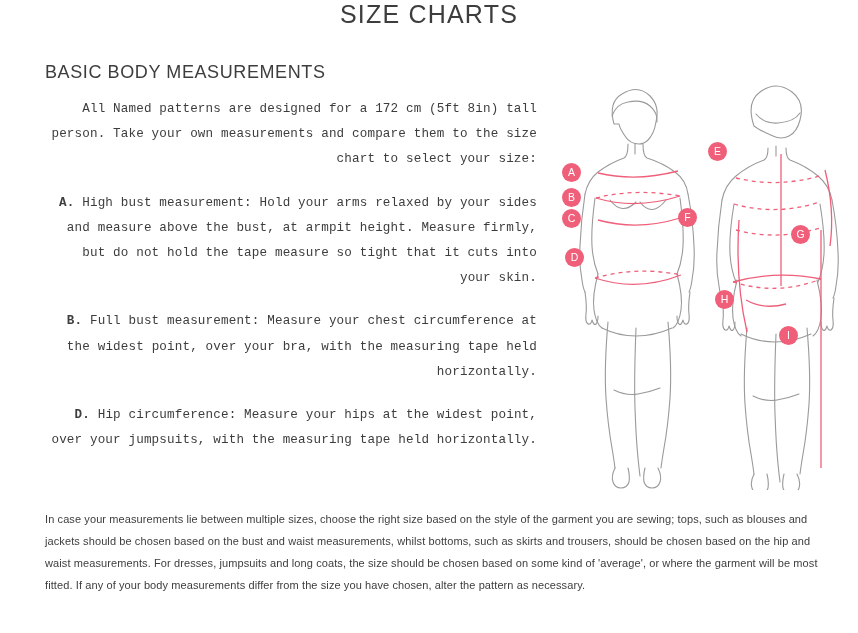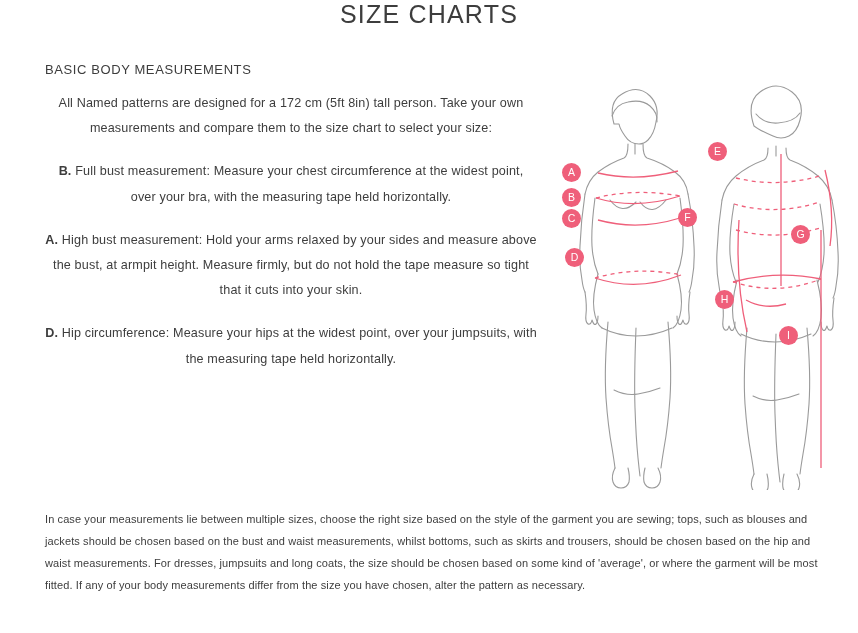--- a/index.html
+++ b/index.html
@@ -32,32 +32,33 @@
     color: #3d3d3d;
     font-weight: 400;
   }
   .left-col {
     position: absolute;
     left: 45px;
     top: 62px;
     width: 492px;
   }
   .section-heading {
-    font-size: 13px;
+    font-size: 18px;
     letter-spacing: 0.6px;
     color: #3d3d3d;
     margin: 0 0 14px 0;
   }
   .para {
     font-size: 12.6px;
     line-height: 2.0;
     color: #3d3d3d;
     margin: 0 0 18px 0;
-    text-align: center;
+    text-align: right;
     letter-spacing: 0.15px;
+    font-family: Liberation Mono, monospace;
   }
   .para .lbl {
     font-weight: 700;
   }
   .bottom-para {
     position: absolute;
     left: 45px;
     top: 508px;
     width: 790px;
     font-size: 11px;
@@ -93,27 +94,27 @@
 
 <div class="page">
 
   <div class="page-title">SIZE CHARTS</div>
 
   <div class="left-col">
     <div class="section-heading">BASIC BODY MEASUREMENTS</div>
     <p class="para">All Named patterns are designed for a 172 cm (5ft 8in) tall person. Take your own measurements and compare them to the size chart to select your size:</p>
 
     <p class="para">
+      <span class="lbl">A.</span>
+      <span>High bust measurement: Hold your arms relaxed by your sides and measure above the bust, at armpit height. Measure firmly, but do not hold the tape measure so tight that it cuts into your skin.</span>
+    </p>
+
+    <p class="para">
       <span class="lbl">B.</span>
       <span>Full bust measurement: Measure your chest circumference at the widest point, over your bra, with the measuring tape held horizontally.</span>
-    </p>
-
-    <p class="para">
-      <span class="lbl">A.</span>
-      <span>High bust measurement: Hold your arms relaxed by your sides and measure above the bust, at armpit height. Measure firmly, but do not hold the tape measure so tight that it cuts into your skin.</span>
     </p>
 
 
     <p class="para">
       <span class="lbl">D.</span>
       <span>Hip circumference: Measure your hips at the widest point, over your jumpsuits, with the measuring tape held horizontally.</span>
     </p>
   </div>
 
   <div class="figures">

